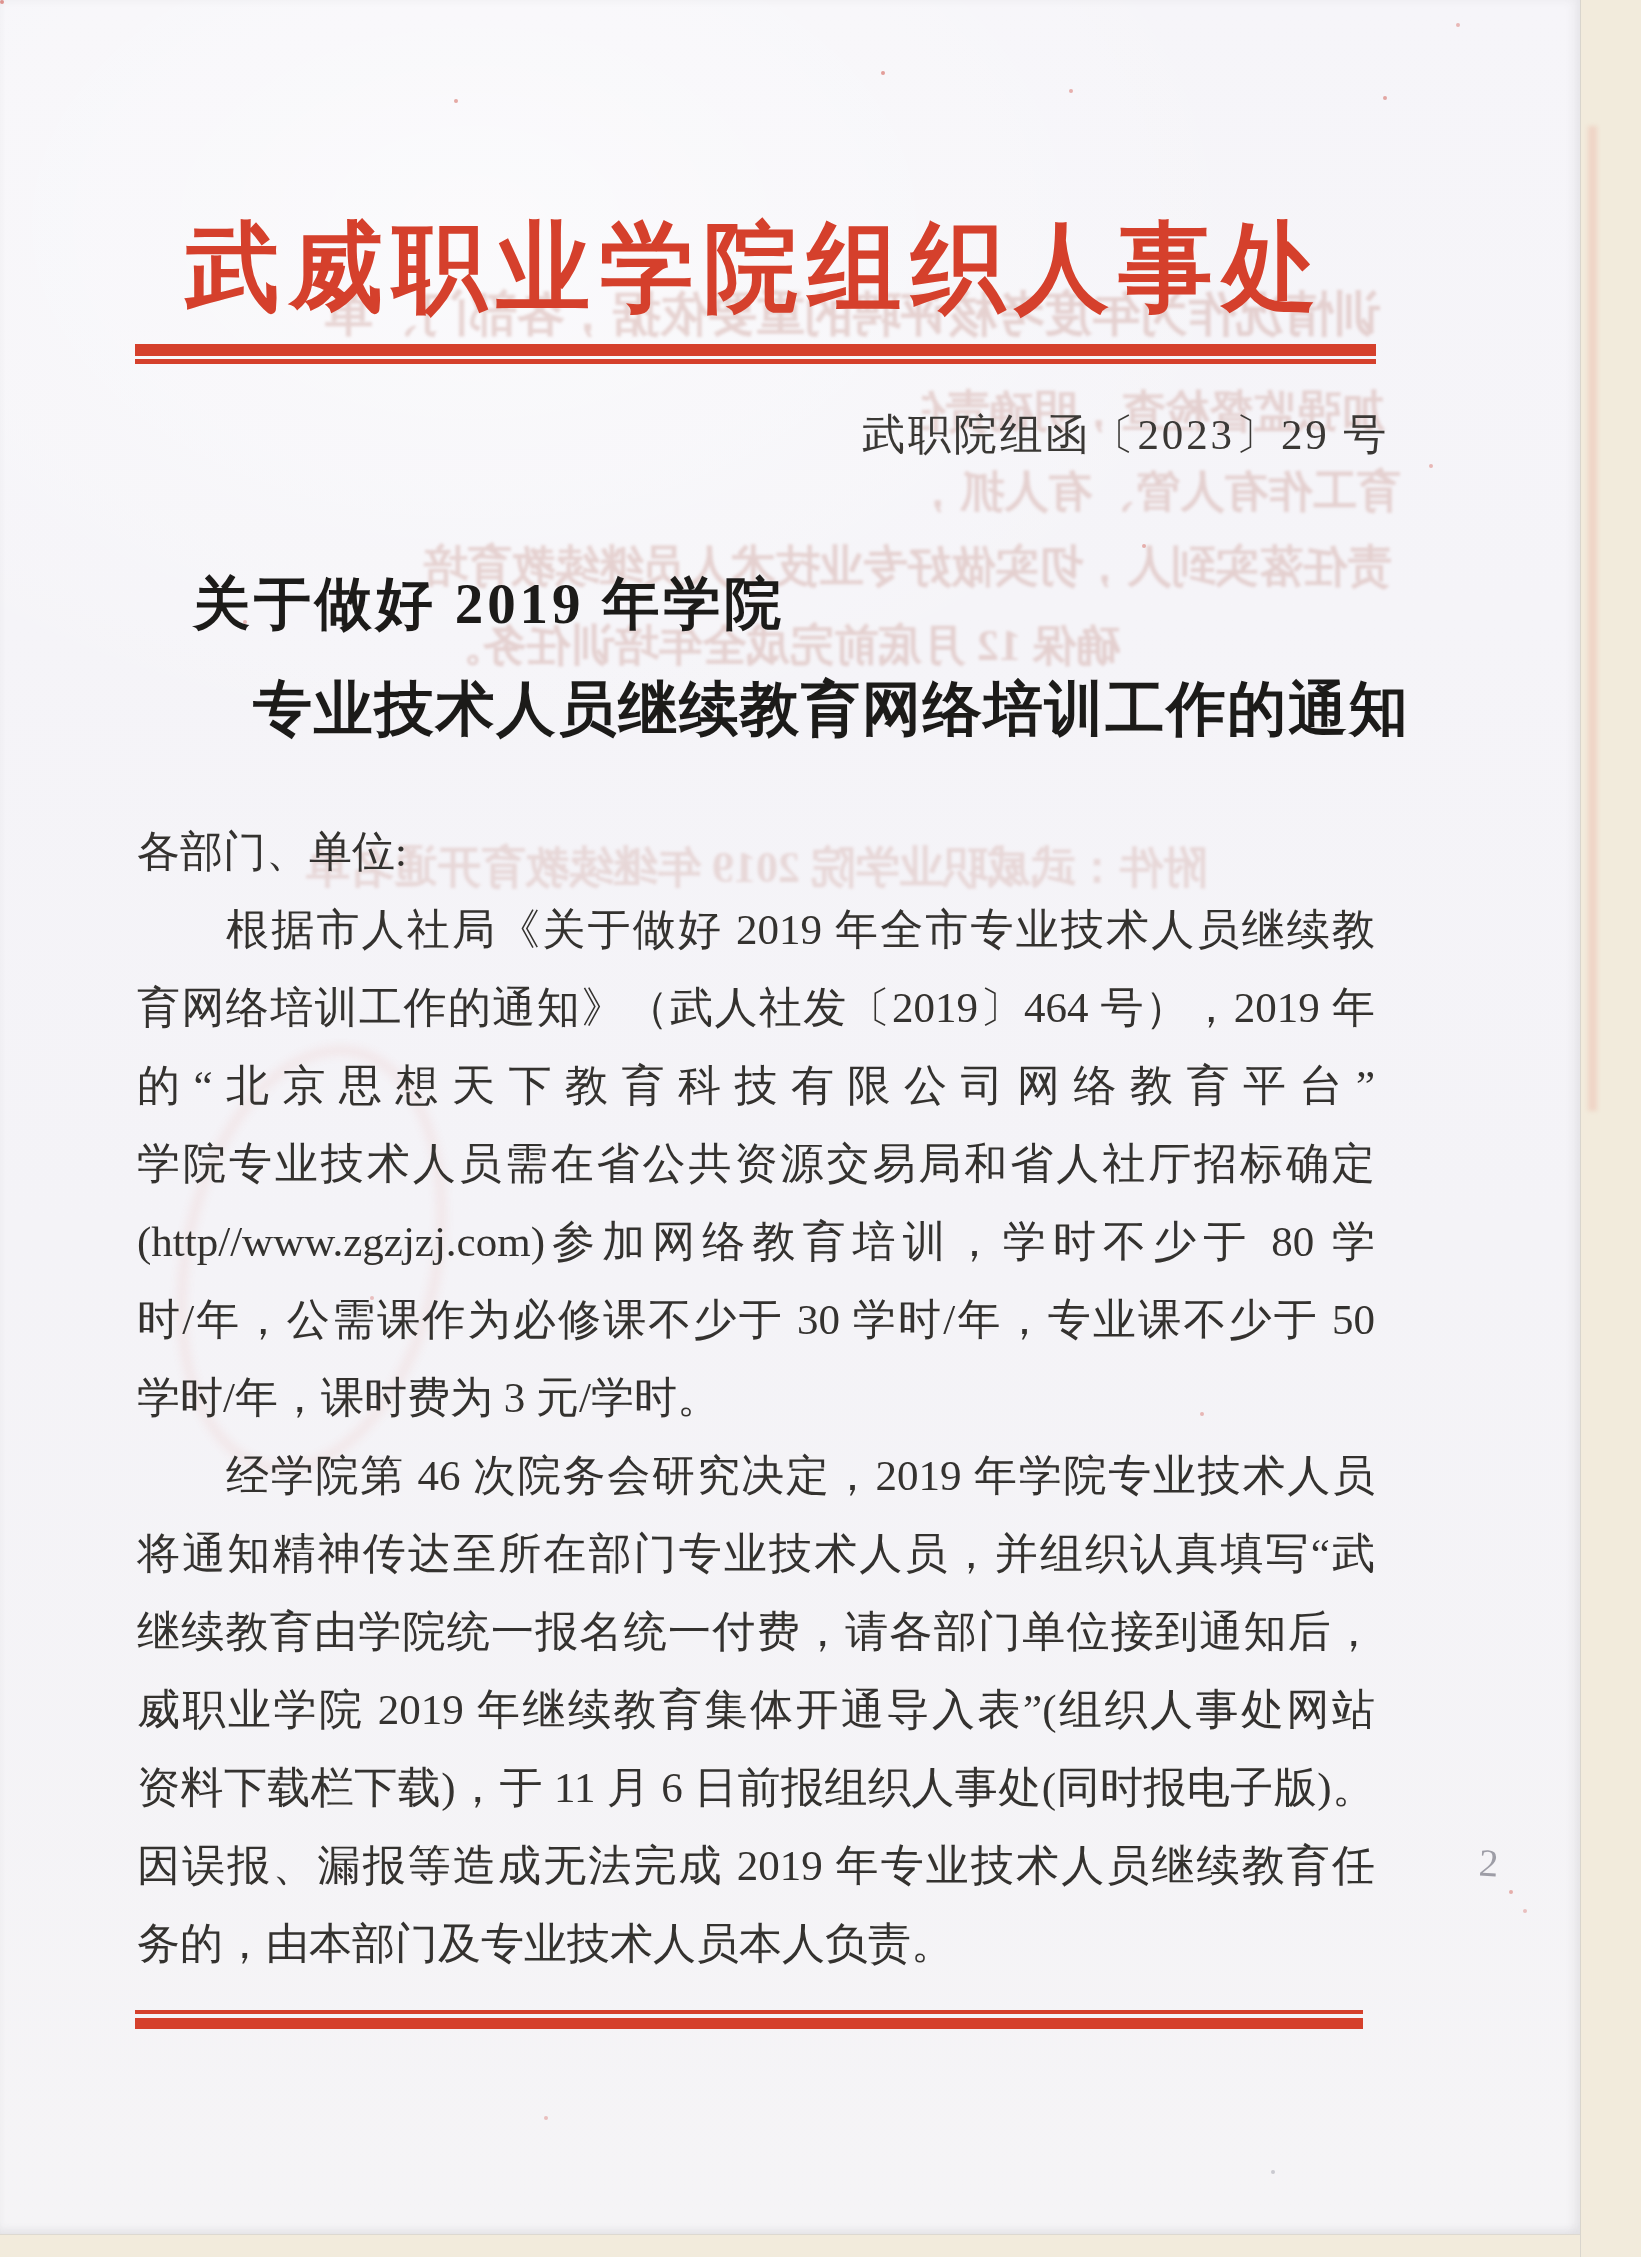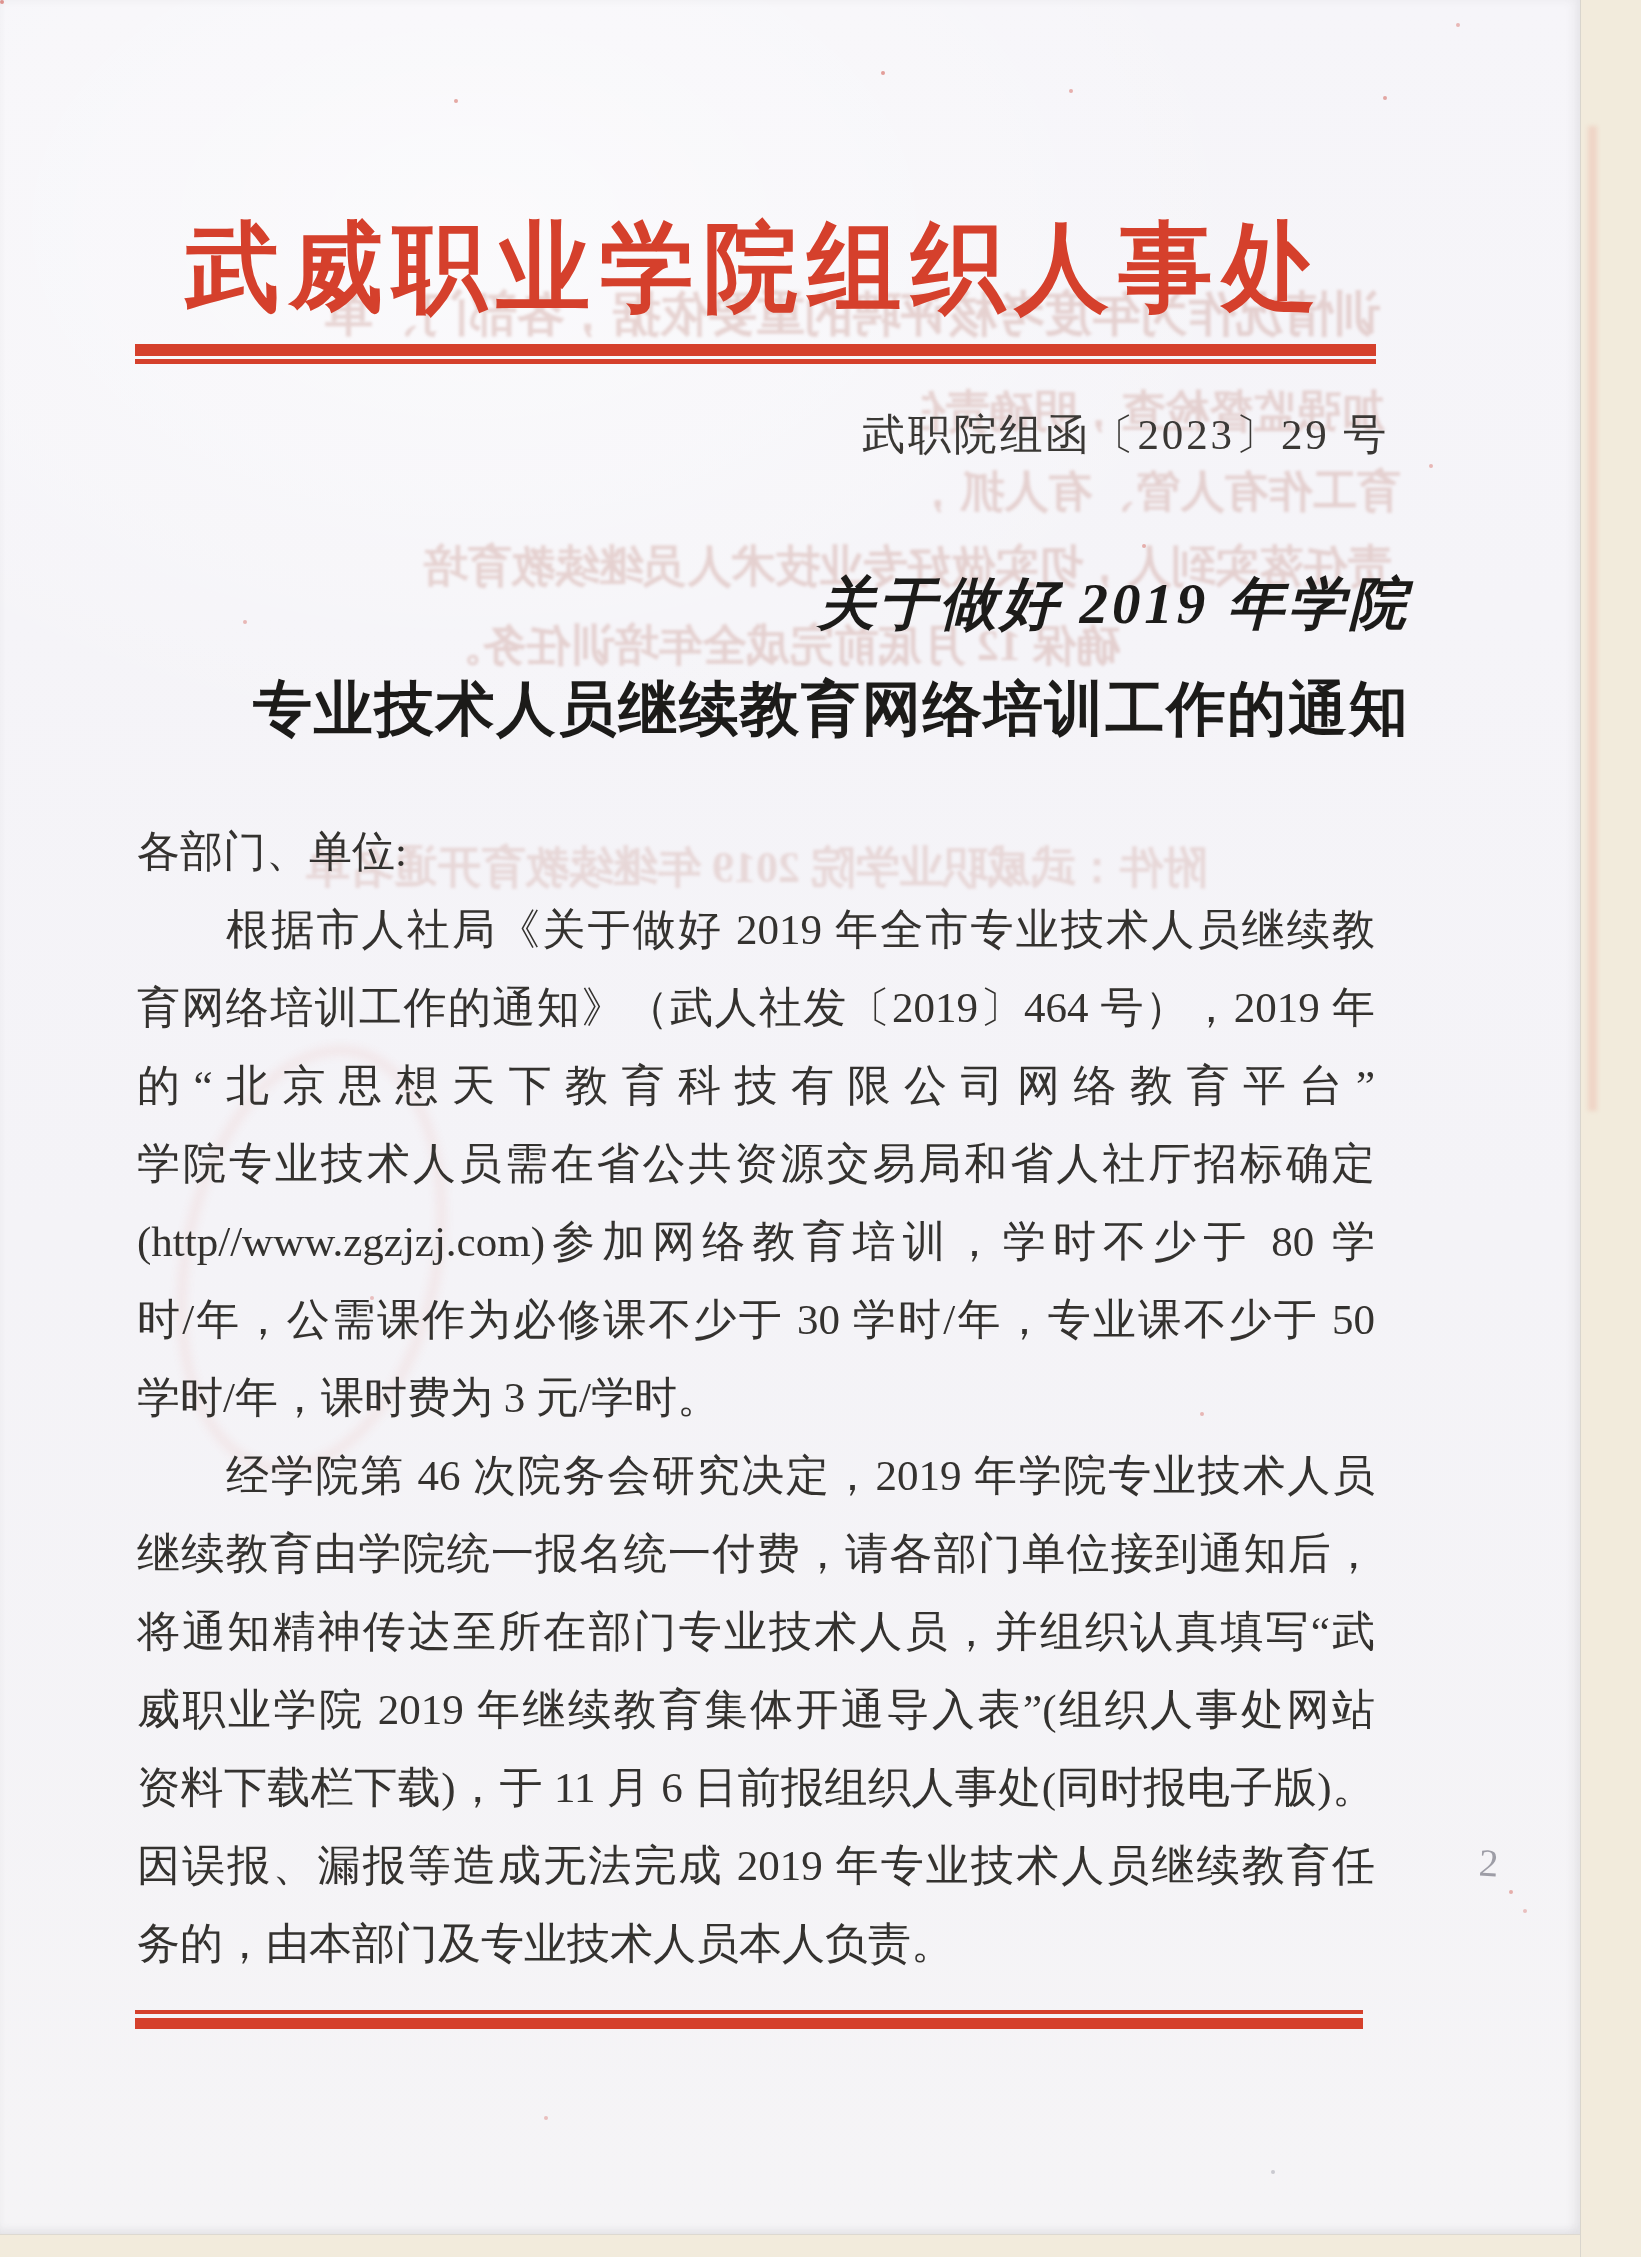--- a/index.html
+++ b/index.html
@@ -30,22 +30,22 @@
   .rule.r1{top:344px;height:11.6px;}
   .rule.r2{top:359px;height:4.8px;}
   .rule.r3{top:2010px;height:3.9px;width:1228px;}
   .rule.r4{top:2018px;height:10.6px;width:1228px;}
 
   .doc-number{
     position:absolute;left:862px;top:406px;
     font-size:43px;letter-spacing:2.9px;color:#3a3835;white-space:nowrap;
   }
   .title1{
-    position:absolute;left:193px;top:566px;width:1217px;text-align:right;
-    font-size:57px;font-weight:700;color:#1c1b19;letter-spacing:3.9px;white-space:nowrap;font-style:italic;
+    position:absolute;left:193px;top:566px;width:1217px;text-align:left;
+    font-size:57px;font-weight:700;color:#1c1b19;letter-spacing:3.9px;white-space:nowrap;
   }
   .title2{
     position:absolute;left:193px;top:670px;width:1217px;text-align:right;
     font-size:59px;font-weight:700;color:#1c1b19;letter-spacing:1.9px;white-space:nowrap;
   }
 
   .body-block{
     position:absolute;left:137px;top:813px;width:1238px;
     font-size:43px;line-height:78px;color:#34322f;
   }
@@ -118,22 +118,22 @@
   <div class="body-block">
     <div class="line no-j">各部门、单位:</div>
     <div class="line ind">根据市人社局《关于做好 2019 年全市专业技术人员继续教</div>
     <div class="line">育网络培训工作的通知》（武人社发〔2019〕464 号），2019 年</div>
     <div class="line">的“北京思想天下教育科技有限公司网络教育平台”</div>
     <div class="line">学院专业技术人员需在省公共资源交易局和省人社厅招标确定</div>
     <div class="line">(http//www.zgzjzj.com)参加网络教育培训，学时不少于 80 学</div>
     <div class="line">时/年，公需课作为必修课不少于 30 学时/年，专业课不少于 50</div>
     <div class="line no-j">学时/年，课时费为 3 元/学时。</div>
     <div class="line ind">经学院第 46 次院务会研究决定，2019 年学院专业技术人员</div>
+    <div class="line">将通知精神传达至所在部门专业技术人员，并组织认真填写“武</div>
     <div class="line">继续教育由学院统一报名统一付费，请各部门单位接到通知后，</div>
-    <div class="line">将通知精神传达至所在部门专业技术人员，并组织认真填写“武</div>
     <div class="line">威职业学院 2019 年继续教育集体开通导入表”(组织人事处网站</div>
     <div class="line">资料下载栏下载)，于 11 月 6 日前报组织人事处(同时报电子版)。</div>
     <div class="line">因误报、漏报等造成无法完成 2019 年专业技术人员继续教育任</div>
     <div class="line no-j">务的，由本部门及专业技术人员本人负责。</div>
   </div>
 
   <div class="rule r3" style="background: rgb(213, 64, 44);"></div>
   <div class="rule r4" style="background: rgb(213, 64, 44);"></div>
 
   <div class="page-num">2</div>

